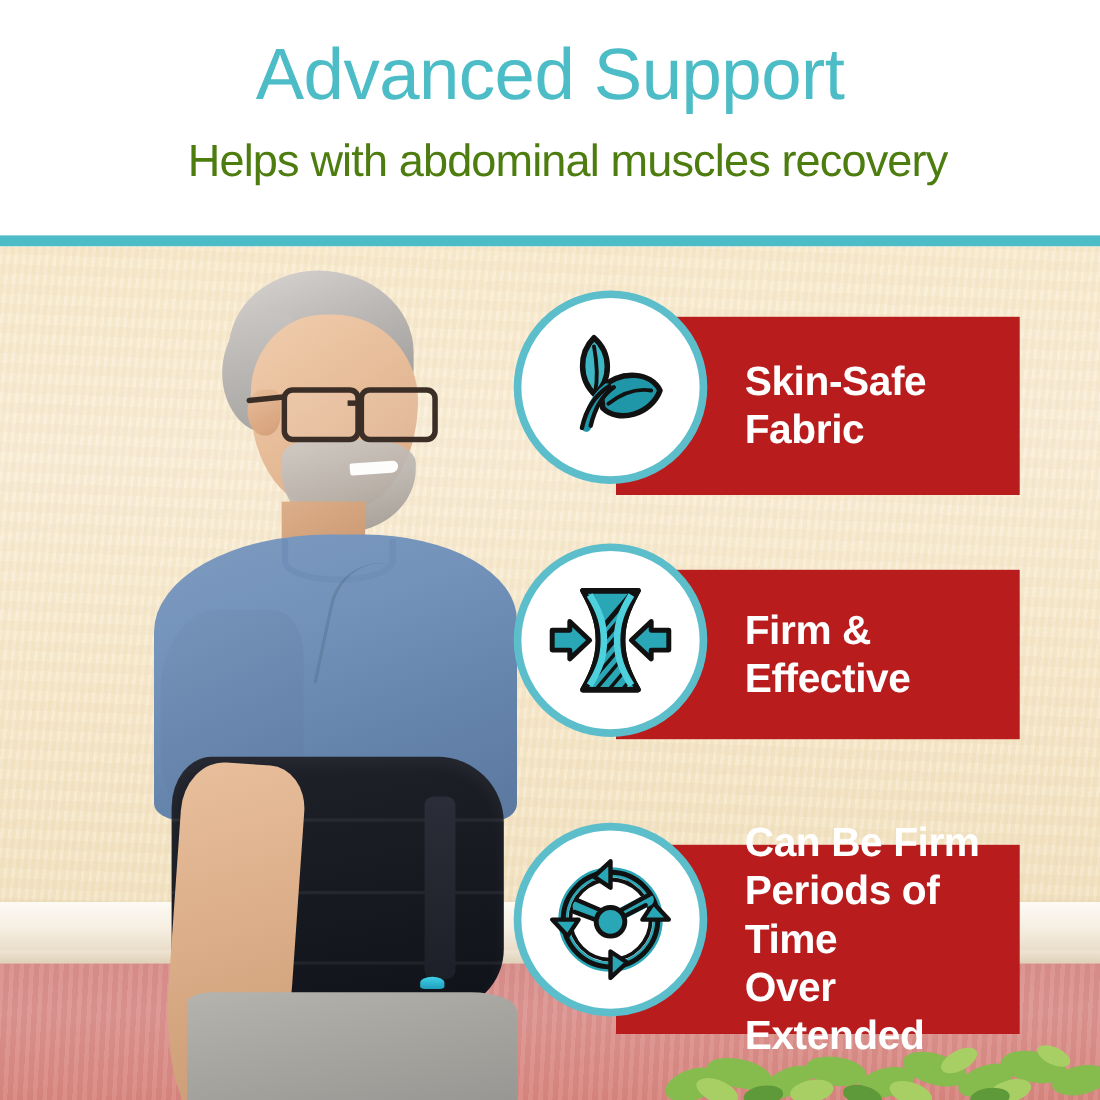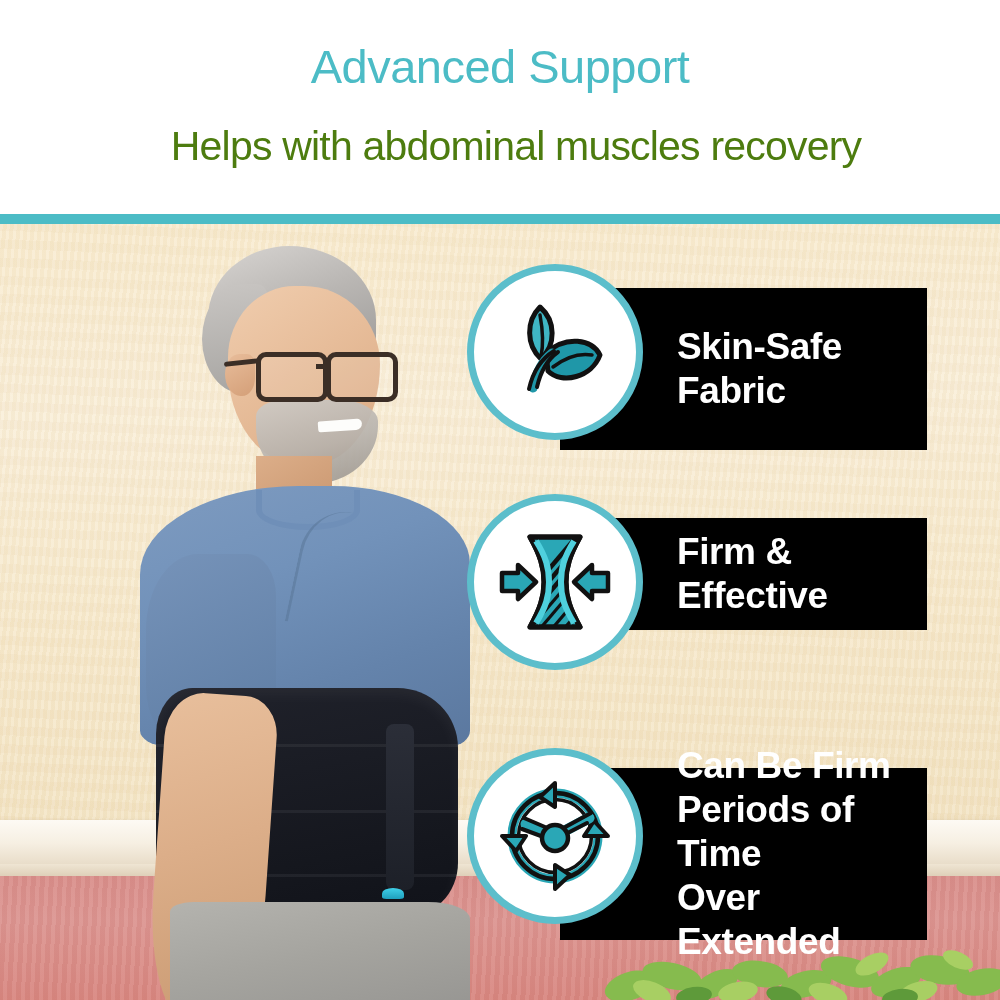--- a/index.html
+++ b/index.html
@@ -8,21 +8,21 @@
     width:1000px;height:1000px;overflow:hidden;
     font-family:"Liberation Sans", sans-serif;
     background:#ffffff;
   }
   .stage{position:relative;width:1000px;height:1000px;overflow:hidden;background:#fff;}
 
   
   .header{position:absolute;left:0;top:0;width:1000px;height:215px;background:#ffffff;}
   .header-title{
     position:absolute;left:0;top:28px;width:1000px;text-align:center;
-    font-size:47px;line-height:78px;font-weight:400;letter-spacing:-0.5px;
+    font-size:66px;line-height:78px;font-weight:400;letter-spacing:-0.5px;
     color:#4cbcc6;white-space:nowrap;
   }
   .header-sub{
     position:absolute;left:16px;top:120px;width:1000px;text-align:center;
     font-size:41px;line-height:52px;font-weight:400;letter-spacing:-0.8px;
     color:#4d7c0f;white-space:nowrap;
   }
   .divider{position:absolute;left:0;top:214px;width:1000px;height:10px;background:#4cbcc6;}
 
   
@@ -153,37 +153,37 @@
   .pants{
     position:absolute;left:110px;top:678px;width:300px;height:122px;
     background:linear-gradient(168deg,#b4b3ae 0%,#a5a49f 45%,#949390 100%);
     border-radius:8% 14% 0 0;
   }
 
   
   .badge{position:absolute;}
   .badge .bar{
     position:absolute;left:93px;top:0;width:367px;
-    background:#000000;
+    background:#b91c1c;
     display:flex;align-items:center;
   }
   .badge .bar-text{
     color:#ffffff;font-weight:bold;letter-spacing:-0.4px;
     padding-left:117px;padding-right:10px;
     font-size:37px;line-height:44px;
   }
   .badge .circle{
     position:absolute;left:0;top:0;width:176px;height:176px;border-radius:50%;
     background:#ffffff;border:7px solid #5cbecb;box-sizing:border-box;
     display:flex;align-items:center;justify-content:center;
   }
   #badge1{left:467px;top:264px;width:533px;height:176px;}
   #badge1 .bar{top:24px;height:162px;}
   #badge2{left:467px;top:494px;width:533px;height:176px;}
-  #badge2 .bar{top:24px;height:112px;}
+  #badge2 .bar{top:24px;height:154px;}
   #badge3{left:467px;top:748px;width:533px;height:192px;}
   #badge3 .bar{top:20px;height:172px;}
 
   svg{display:block;}
 </style>
 </head>
 <body>
 
 <div class="stage">
 

